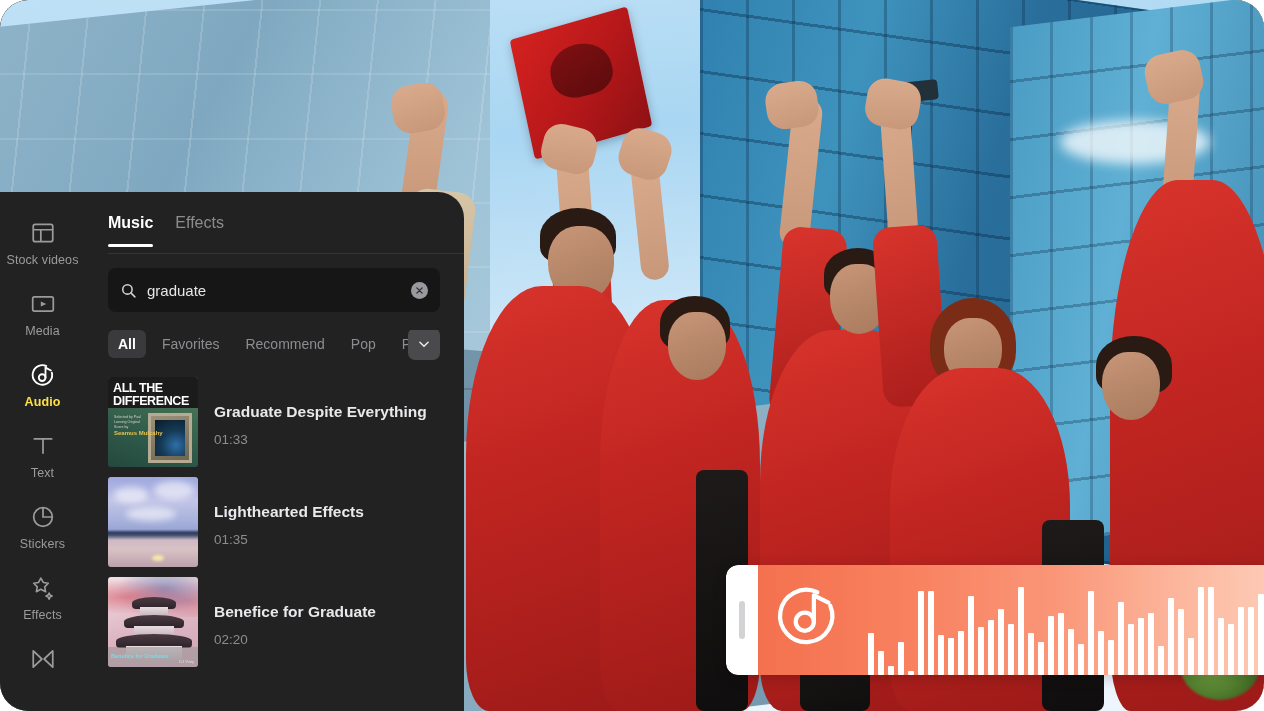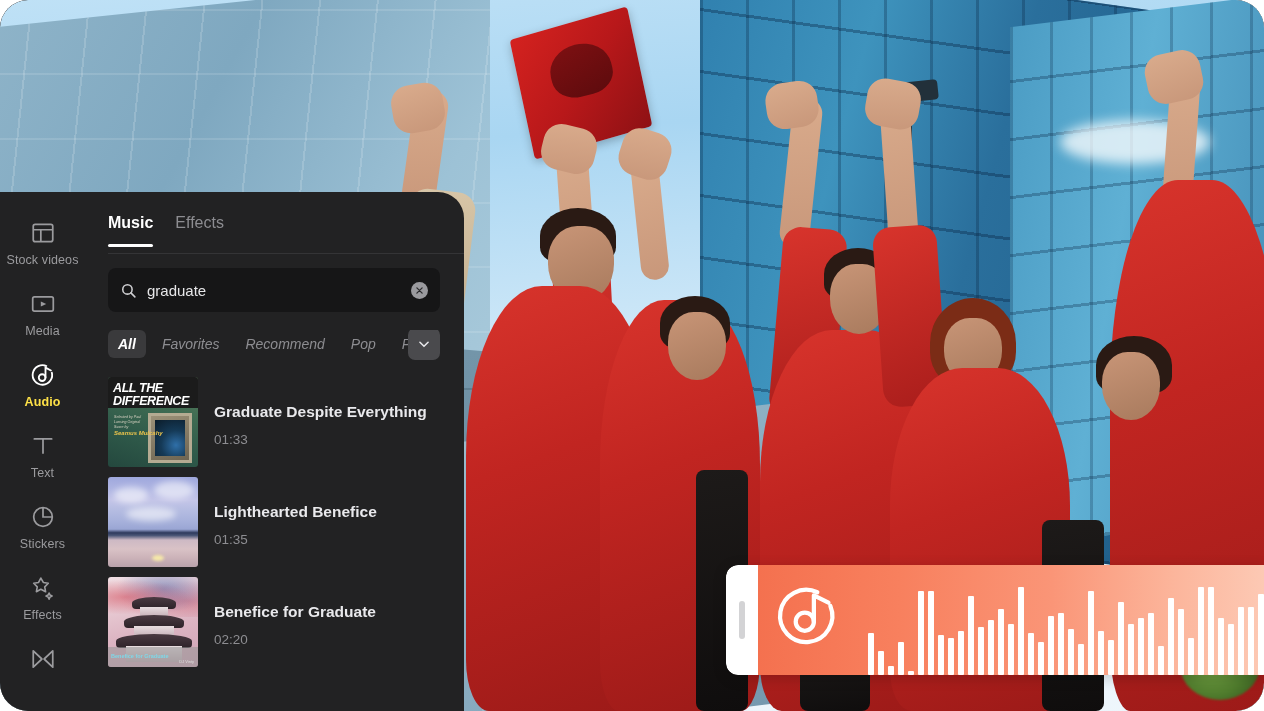--- a/index.html
+++ b/index.html
@@ -261,21 +261,20 @@
     overflow: hidden;
     padding-right: 0;
   }
   .chips-row {
     display: flex;
     align-items: flex-start;
     gap: 6px;
     position: absolute;
     left: 0; top: 0;
     white-space: nowrap;
-    font-style: italic;
   }
   .chip {
     font-size: 14px;
     color: #8d8d91;
     padding: 5px 10px;
     border-radius: 6px;
     cursor: pointer;
     line-height: 18px;
   }
   .chip.active {
@@ -330,21 +329,20 @@
     margin-top: 6px;
   }
 
   
   .art1 {
     width: 100%; height: 100%;
     background:
       linear-gradient(180deg, #1b1b1b 0%, #1b1b1b 34%, rgba(0,0,0,0) 34%),
       linear-gradient(200deg, #5d7f5e 0%, #3f6b52 35%, #2f5a4a 65%, #24483e 100%);
     position: relative;
-    font-style: italic;
   }
   .art1-window {
     position: absolute; right: 6px; top: 36px;
     width: 44px; height: 50px;
     background: linear-gradient(160deg, #9c9178 0%, #6e6552 100%);
     border: 3px solid #b5ab92;
     box-sizing: border-box;
   }
   .art1-window::after {
     content: "";
@@ -682,21 +680,21 @@
       <div class="track">
         <div class="thumb">
           <div class="art2">
             <div class="cl" style="left:6px;top:10px;width:34px;height:16px;"></div>
             <div class="cl" style="left:46px;top:4px;width:40px;height:18px;"></div>
             <div class="cl" style="left:18px;top:30px;width:50px;height:14px;"></div>
             <div class="art2-glow"></div>
           </div>
         </div>
         <div class="track-meta">
-          <div class="track-title">Lighthearted Benefice</div>
+          <div class="track-title">Lighthearted Effects</div>
           <div class="track-dur">01:35</div>
         </div>
       </div>
 
       <div class="track">
         <div class="thumb">
           <div class="art3">
             <div class="art3-sky"></div>
             <div class="art3-roof" style="left:24px;top:20px;width:44px;height:12px;"></div>
             <div class="art3-body" style="left:32px;top:30px;width:28px;height:10px;"></div>

